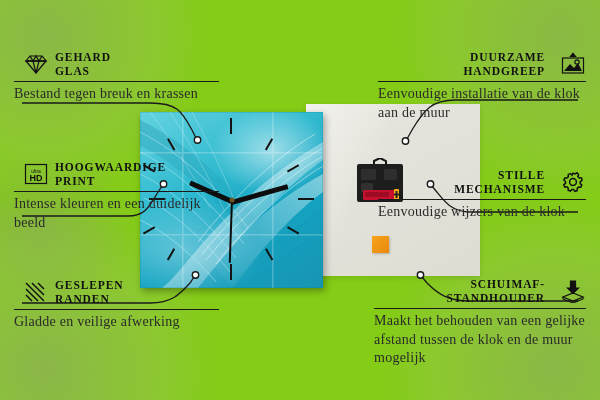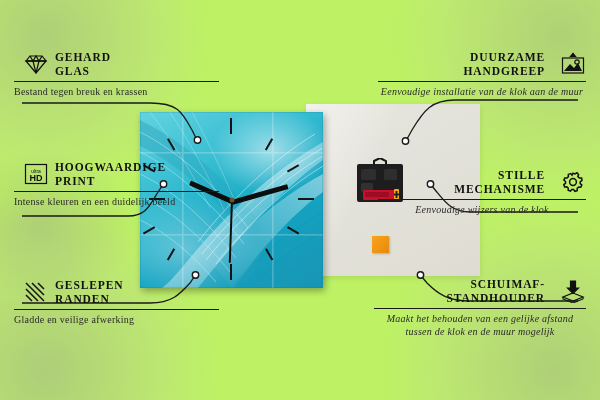--- a/index.html
+++ b/index.html
@@ -1,21 +1,21 @@
 <!DOCTYPE html>
 <html><head>
 <meta charset="utf-8">
 <style>
   html,body{margin:0;padding:0;}
   body{
     width:600px;height:400px;overflow:hidden;
     font-family:"Liberation Serif", serif;
     background:#ffffff;
   }
-  #stage{position:relative;width:600px;height:400px;overflow:hidden;background:#bef264;}
+  #stage{position:relative;width:600px;height:400px;overflow:hidden;background:#84cc16;}
 
   
   .vign{position:absolute;pointer-events:none;}
   .v-tl{left:-120px;top:-130px;width:330px;height:330px;
         background:radial-gradient(circle at 50% 50%, rgba(150,150,150,.38) 0%, rgba(180,180,180,.16) 48%, rgba(255,255,255,0) 72%);}
   .v-tr{right:-130px;top:-130px;width:340px;height:330px;
         background:radial-gradient(circle at 50% 50%, rgba(150,150,150,.36) 0%, rgba(180,180,180,.15) 48%, rgba(255,255,255,0) 72%);}
   .v-bl{left:-130px;bottom:-140px;width:350px;height:340px;
         background:radial-gradient(circle at 50% 50%, rgba(150,150,150,.40) 0%, rgba(180,180,180,.17) 48%, rgba(255,255,255,0) 72%);}
   .v-br{right:-130px;bottom:-140px;width:350px;height:340px;
@@ -25,23 +25,23 @@
 
   
   .feat{position:absolute;width:205px;}
   .feat .head{display:flex;align-items:center;gap:6px;}
   .feat.left .head{justify-content:flex-start;}
   .feat.right .head{justify-content:flex-end;}
   .ttl{font-family:"Liberation Serif", serif;font-weight:bold;font-size:11.5px;
        letter-spacing:.9px;color:#111;line-height:1.22;text-transform:uppercase;}
   .feat.right .ttl{text-align:right;}
   .rule{height:0;border-top:1.1px solid #1a1a1a;margin-top:3px;width:100%;}
-  .desc{font-family:"Liberation Serif", serif;font-size:10px;color:#2a2a2a;
+  .desc{font-family:"Liberation Serif", serif;font-size:14px;color:#2a2a2a;
         line-height:1.32;margin-top:3px;letter-spacing:.25px;}
-  .feat.right .desc{text-align:center;font-style:italic;}
+  .feat.right .desc{text-align:left;}
 
   .ico{width:26px;height:24px;flex:0 0 auto;display:block;margin-left:9px;}
   .ico svg{display:block;}
 
   
   #f-glass{left:14px;top:50px;}
   #f-print{left:14px;top:160px;}
   #f-edges{left:14px;top:278px;}
   #f-grip{right:14px;top:50px;width:208px;}
   #f-mech{right:14px;top:168px;width:208px;}

